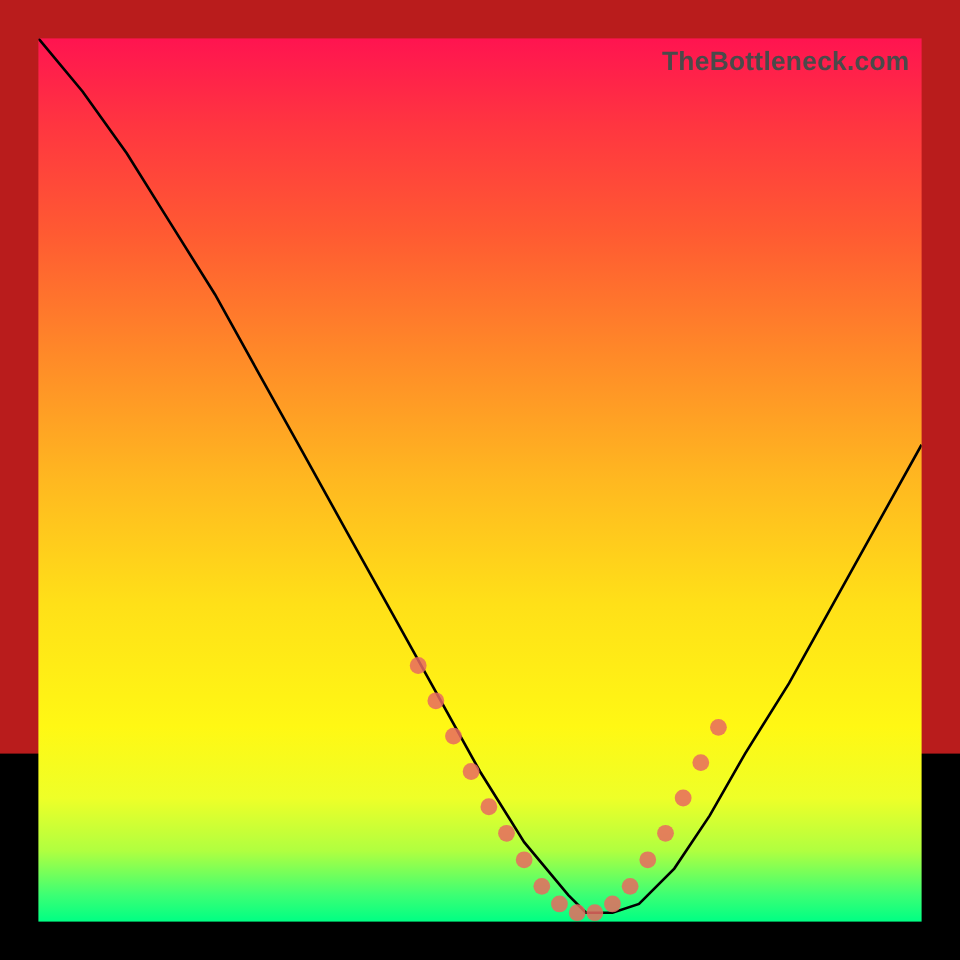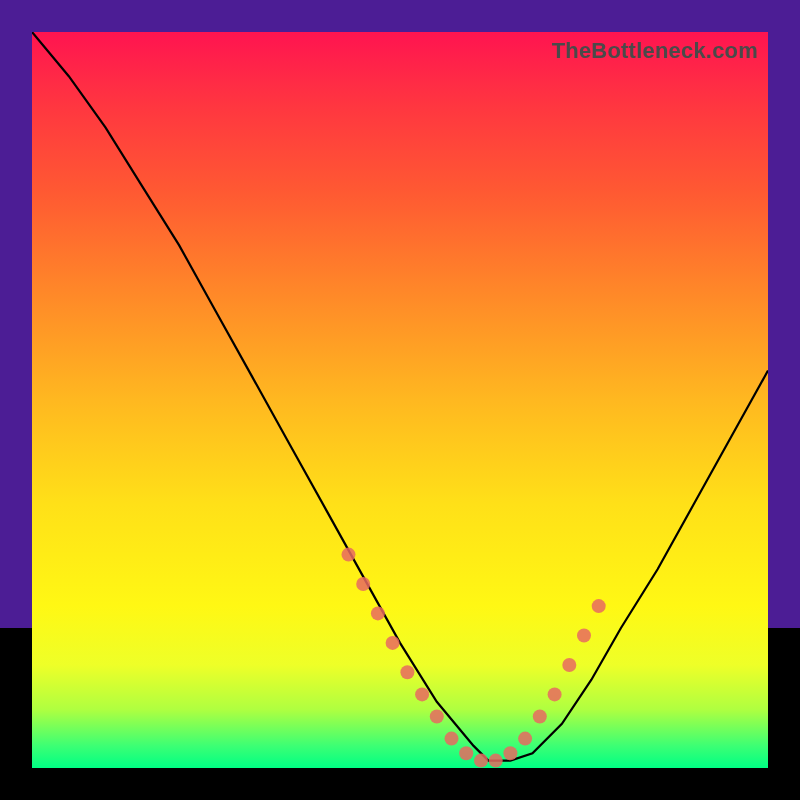--- a/index.html
+++ b/index.html
@@ -1,21 +1,21 @@
 <!DOCTYPE html>
 <html><head>
 <meta charset="utf-8">
 <style>
   * { margin: 0; padding: 0; box-sizing: border-box; }
   html, body { width: 800px; height: 800px; overflow: hidden; background: #000; }
   .frame {
     position: relative;
     width: 800px;
     height: 628px;
-    background: #4c1d95;
+    background: #b91c1c;
   }
   .plot-area {
     position: absolute;
     left: 32px;
     top: 32px;
     width: 736px;
     height: 736px;
     background: linear-gradient(to bottom,
       #ff1450 0%,
       #ff3640 10%,

